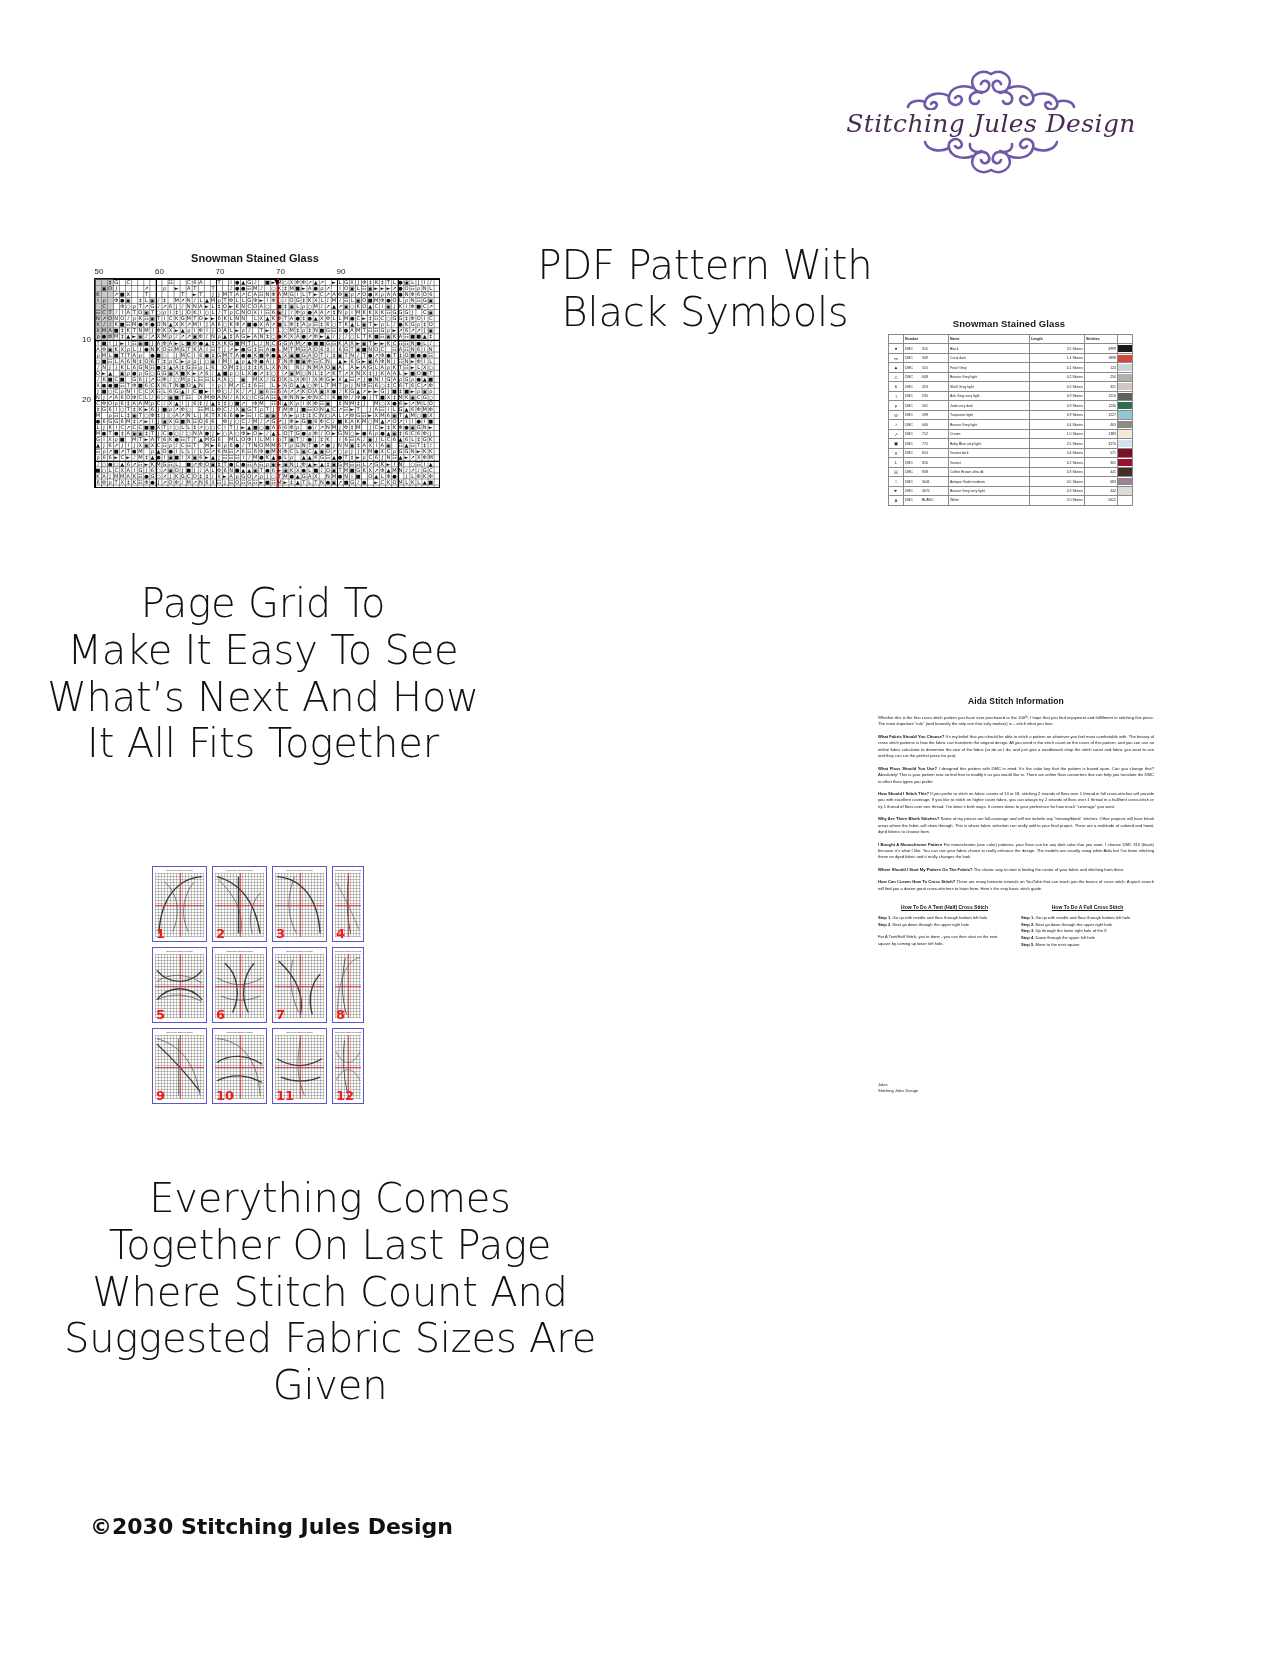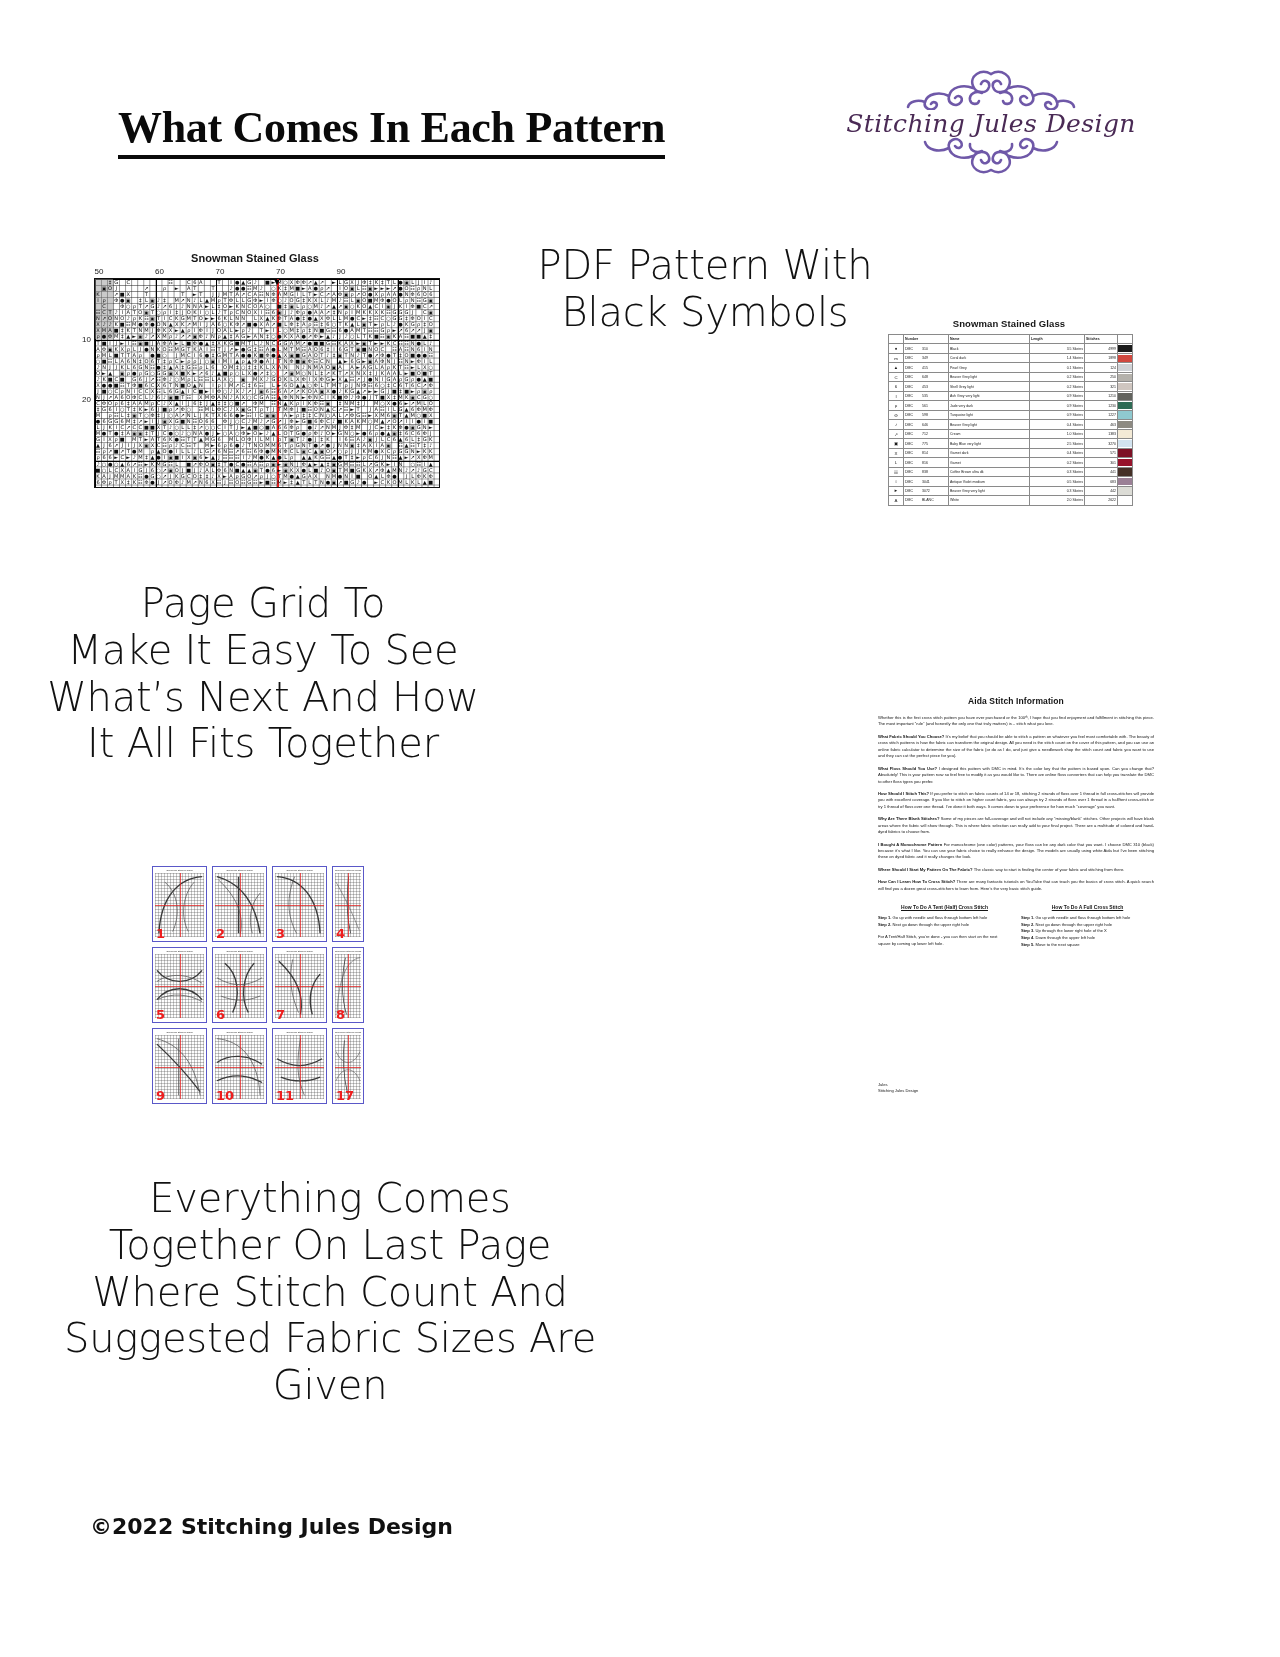--- a/index.html
+++ b/index.html
@@ -351,21 +351,20 @@
     bottom: 8px;
     font-size: 4.1px;
     line-height: 1.6;
   }
 </style>
 </head>
 <body>
 
 <div class="page">
 
-  <div class="title">What Comes In Each Pattern</div>
 
   <div class="logo">
     <svg class="logo-flourish" width="220" height="42" viewBox="0 0 220 42">
       <g fill="none" stroke="#6f58a8" stroke-width="2.6" stroke-linecap="round">
         <path d="M110 6 c10 -6 22 2 18 12 c-3 8 -14 8 -16 1 c-1.5 -6 6 -9 8 -3"></path>
         <path d="M110 6 c-10 -6 -22 2 -18 12 c3 8 14 8 16 1 c1.5 -6 -6 -9 -8 -3"></path>
         <path d="M92 20 c-10 -4 -22 -1 -24 8 c-2 8 8 12 12 6 c3 -5 -3 -8 -6 -4"></path>
         <path d="M128 20 c10 -4 22 -1 24 8 c2 8 -8 12 -12 6 c-3 -5 3 -8 6 -4"></path>
         <path d="M68 28 c-10 -5 -22 -2 -24 6 c-2 7 7 10 11 5 c3 -4 -3 -7 -5 -3"></path>
         <path d="M152 28 c10 -5 22 -2 24 6 c2 7 -7 10 -11 5 c-3 -4 3 -7 5 -3"></path>
@@ -394,21 +393,21 @@
 Make It Easy To See
 What’s Next And How
 It All Fits Together</div>
   <div class="caption cap-pdf" style="white-space:pre-line">PDF Pattern With
 Black Symbols</div>
   <div class="caption cap-last" style="white-space:pre-line">Everything Comes
 Together On Last Page
 Where Stitch Count And
 Suggested Fabric Sizes Are
 Given</div>
-  <div class="copyright">©2022 Stitching Jules Design</div>
+  <div class="copyright">©2030 Stitching Jules Design</div>
 
   <div class="chart-block">
     <div class="chart-title">Snowman Stained Glass</div>
     <div class="chart-colnums" id="chart-colnums">
         <span style="left: 5px;">50</span>
         <span style="left: 65.5px;">60</span>
         <span style="left: 126px;">70</span>
         <span style="left: 186.5px;">70</span>
         <span style="left: 247px;">90</span>
       </div>
@@ -2524,21 +2523,21 @@
             <path d="M26 4 C22 30 22 46 30 66" fill="none" stroke="#555" stroke-width="0.8"></path>
           </svg><div class="thumb-centerline" style="left: 50%;"></div><div class="thumb-centerline-h" style="top: 50%;"></div></div>
         <div class="thumb-num" style="color: rgb(239, 29, 29);">11</div>
       </div>
       <div class="thumb narrow" style="border-color: rgb(90, 88, 200);">
         <div class="thumb-title">Snowman Stained Glass</div>
         <div class="thumb-art"><svg width="100%" height="100%" viewBox="0 0 50 70" preserveAspectRatio="none">
             <path d="M18 6 C14 26 16 44 24 64" fill="none" stroke="#3a3a3a" stroke-width="1.4"></path>
             <path d="M2 18 C14 34 36 34 48 18 M2 50 C14 34 36 34 48 50" fill="none" stroke="#555" stroke-width="0.8"></path>
           </svg><div class="thumb-centerline" style="left: 50%;"></div><div class="thumb-centerline-h" style="top: 50%;"></div></div>
-        <div class="thumb-num" style="color: rgb(239, 29, 29);">17</div>
+        <div class="thumb-num" style="color: rgb(239, 29, 29);">12</div>
       </div>
     </div>
 
   <div class="instr">
     <div class="instr-title">Aida Stitch Information</div>
     <p>Whether this is the first cross stitch pattern you have ever purchased or the 100ᵗʰ, I hope that you find enjoyment and fulfillment in stitching this piece. The most important “rule” (and honestly the only one that truly matters) is – stitch what you love.</p>
     <div id="instr-sections">
         <p><b>What Fabric Should You Choose?</b> It’s my belief that you should be able to stitch a pattern on whatever you feel most comfortable with. The beauty of cross stitch patterns is how the fabric can transform the original design. All you need is the stitch count on the cover of this pattern, and you can use an online fabric calculator to determine the size of the fabric (or do as I do, and just give a needlework shop the stitch count and fabric you want to use and they can cut the perfect piece for you).</p>
         <p><b>What Floss Should You Use?</b> I designed this pattern with DMC in mind. It’s the color key that the pattern is based upon. Can you change that? Absolutely! This is your pattern now so feel free to modify it as you would like to. There are online floss converters that can help you translate the DMC to other floss types you prefer.</p>
         <p><b>How Should I Stitch This?</b> If you prefer to stitch on fabric counts of 14 or 18, stitching 2 strands of floss over 1 thread in full cross-stitches will provide you with excellent coverage. If you like to stitch on higher count fabric, you can always try 2 strands of floss over 1 thread in a half/tent cross-stitch or try 1 thread of floss over one thread. I’ve done it both ways. It comes down to your preference for how much “coverage” you want.</p>

